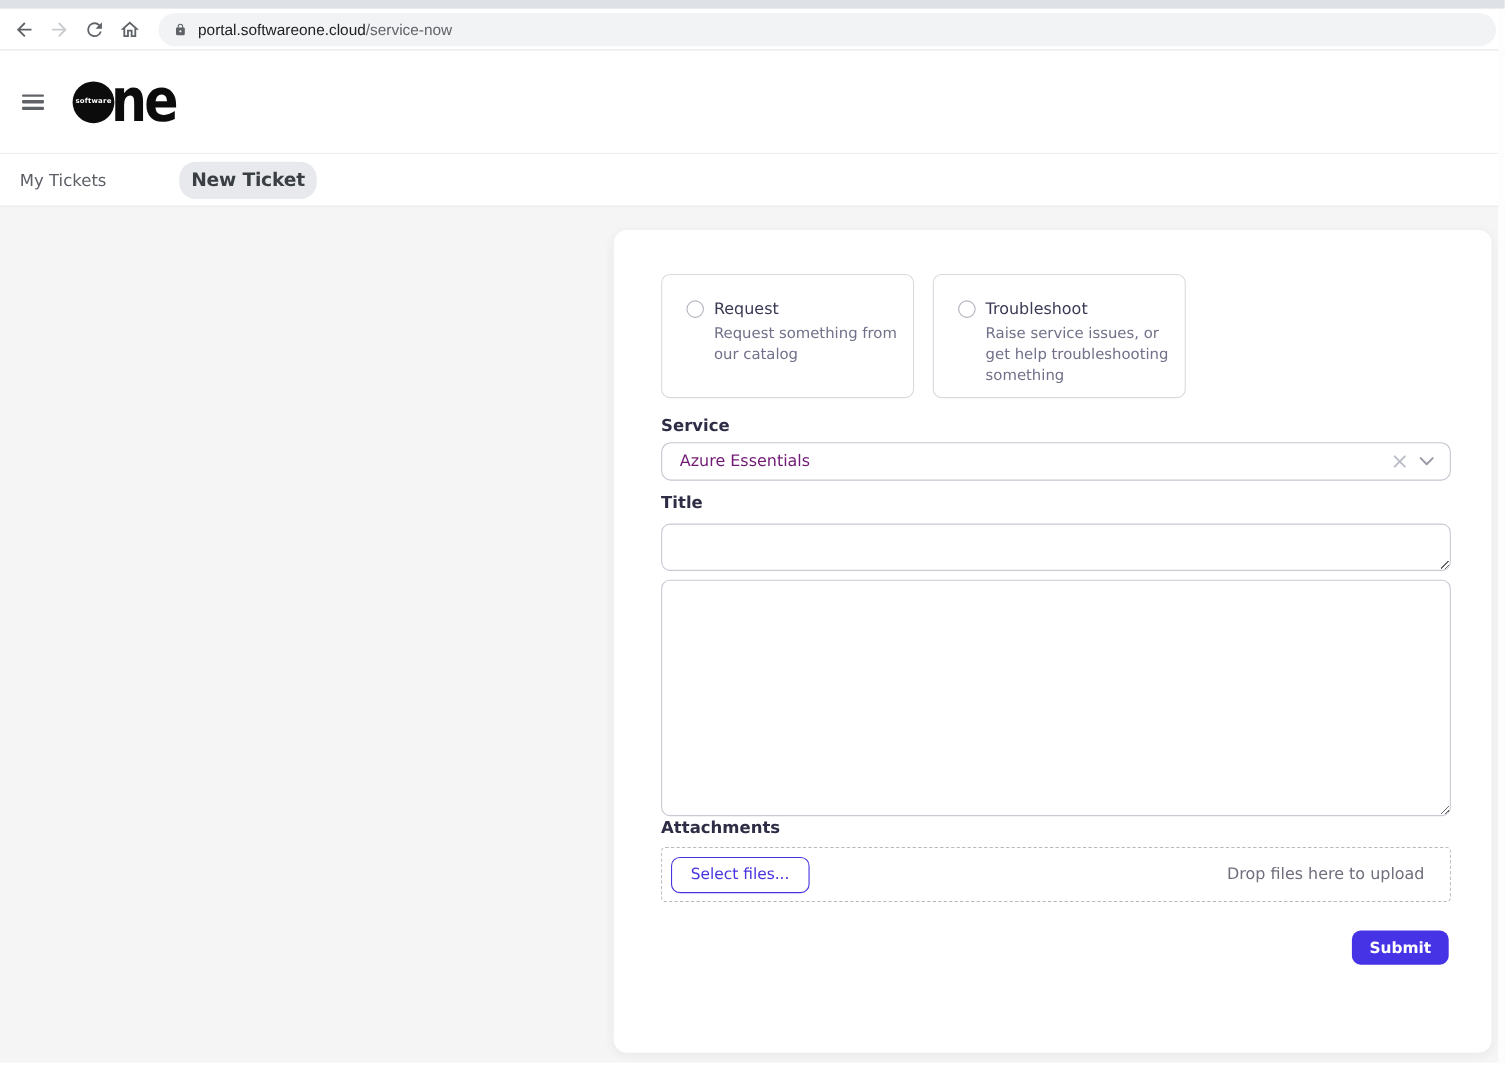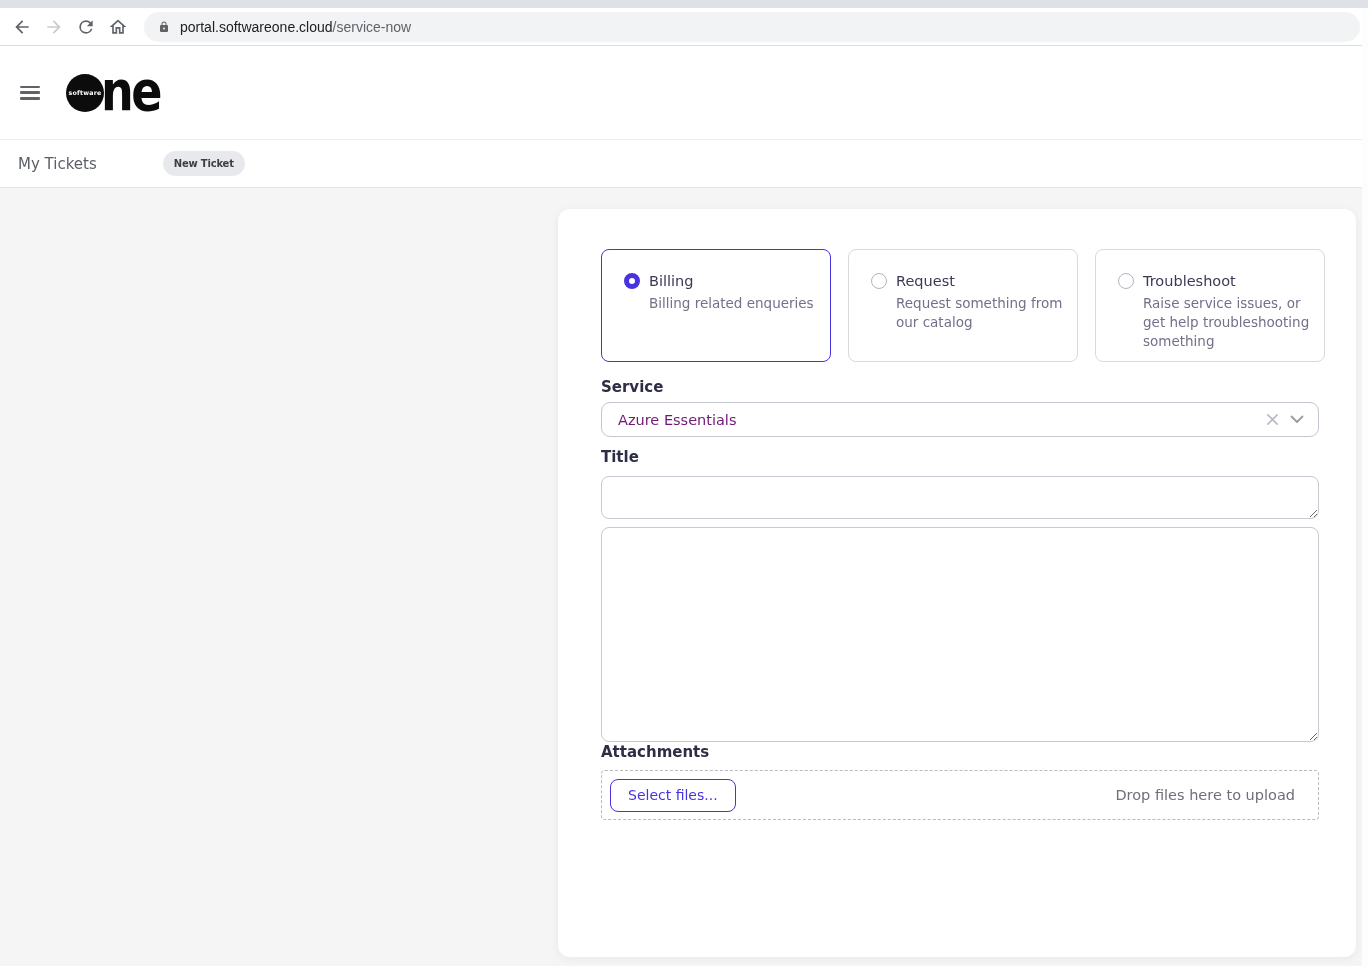--- a/index.html
+++ b/index.html
@@ -20,21 +20,21 @@
   .app-header { height:93px; background:#fff; display:flex; align-items:center; padding-left:20px; }
   .hamburger { width:20px; height:14px; display:flex; flex-direction:column; justify-content:space-between; margin-right:26px; }
   .hamburger span { display:block; height:2.5px; background:#5f6368; border-radius:1px; }
   .logo { display:flex; align-items:center; }
   .logo-circle { width:38px; height:38px; flex:none; border-radius:50%; background:#0c0c0c; color:#fff; display:flex; align-items:center; justify-content:center; font-size:6.3px; font-weight:bold; letter-spacing:0.2px; overflow:hidden; }
   .logo-rest { font-weight:bold; font-size:46px; color:#0c0c0c; letter-spacing:-2.5px; line-height:38px; transform:scaleY(1.18); transform-origin:center; margin-left:-3px; position:relative; top:-2px; }
 
   
   .tabs { height:49px; background:#fff; border-top:1px solid #ebedef; border-bottom:1px solid #e2e5e8; display:flex; align-items:center; padding-left:18px;gap:43px; }
   .tab-plain { font-size:15px; color:#5c6066; margin-right:23px; }
-  .tab-pill { font-size:10px; font-weight:bold; color:#3a3f44; background:#e7e9ec; border-radius:15px; padding:7px 11px; letter-spacing:-0.2px; }
+  .tab-pill { font-size:17px; font-weight:bold; color:#3a3f44; background:#e7e9ec; border-radius:15px; padding:7px 11px; letter-spacing:-0.2px; }
 
   
   .content { height:778px; background:#f5f5f6; position:relative; }
   .card { position:absolute; left:558px; top:21px; width:798px; height:748px; background:#fff; border-radius:12px; box-shadow:0 2px 10px rgba(27,27,43,0.06); padding:40px 37px 0 43px; }
 
   .cat-row { display:flex; gap:17px; }
   .cat-card { width:230px; height:113px; flex:none; border:1px solid #d9d9df; border-radius:8px; padding:22px 6px 0 22px; display:flex; align-items:flex-start; background:#fff; }
   .cat-card.selected { border:1.5px solid #4733e0; }
   .radio { width:16px; height:16px; flex:none; border-radius:50%; margin-right:9px; margin-top:1px; }
   .radio.off { border:1.5px solid #b4b4bf; background:#fff; }
@@ -115,27 +115,20 @@
 
 <div class="tabs">
   <div class="tab-plain">My Tickets</div>
   <div class="tab-pill">New Ticket</div>
 </div>
 
 <div class="content">
   <div class="card">
 
     <div class="cat-row">
-      <div class="cat-card selected">
-        <span class="radio on"></span>
-        <div>
-          <div class="cat-title">Billing</div>
-          <div class="cat-desc w1">Billing related enqueries</div>
-        </div>
-      </div>
       <div class="cat-card">
         <span class="radio off"></span>
         <div>
           <div class="cat-title">Request</div>
           <div class="cat-desc w2">Request something from our catalog</div>
         </div>
       </div>
       <div class="cat-card">
         <span class="radio off"></span>
         <div>
@@ -162,17 +155,20 @@
     <textarea class="ta ta-title" style=""></textarea>
 
     <textarea class="ta ta-desc" style=""></textarea>
 
     <div class="field-label lbl-attach">Attachments</div>
     <div class="dropzone">
       <button class="select-files-btn">Select files...</button>
       <span class="drop-hint">Drop files here to upload</span>
     </div>
 
+    <div class="submit-row">
+      <button class="submit-btn">Submit</button>
+    </div>
 
   </div>
 </div>
 
 <div class="scrollbar"></div>
 
 </body></html>

